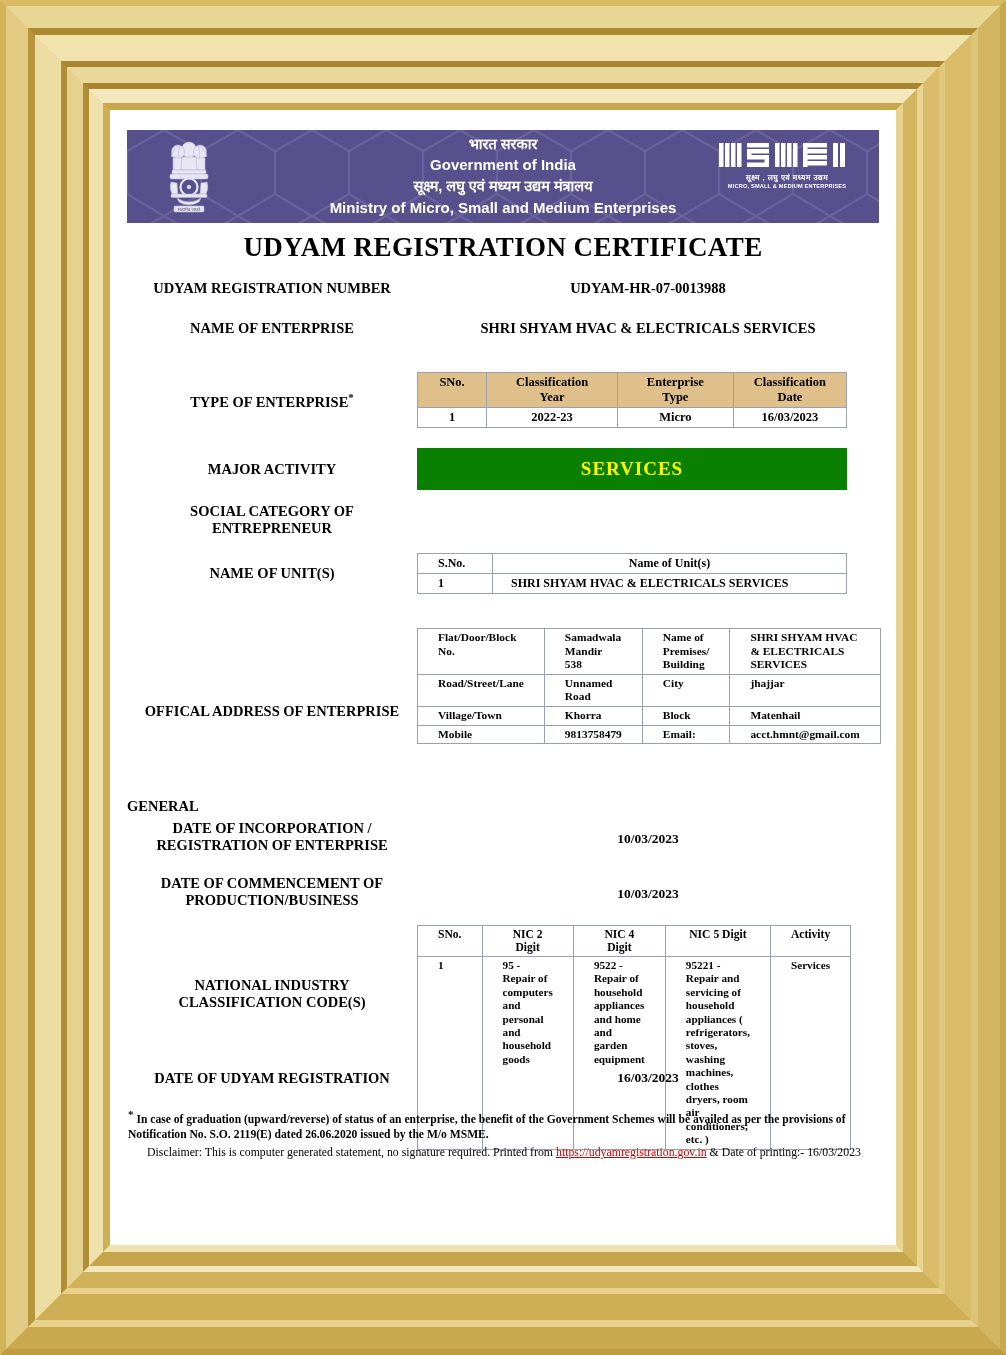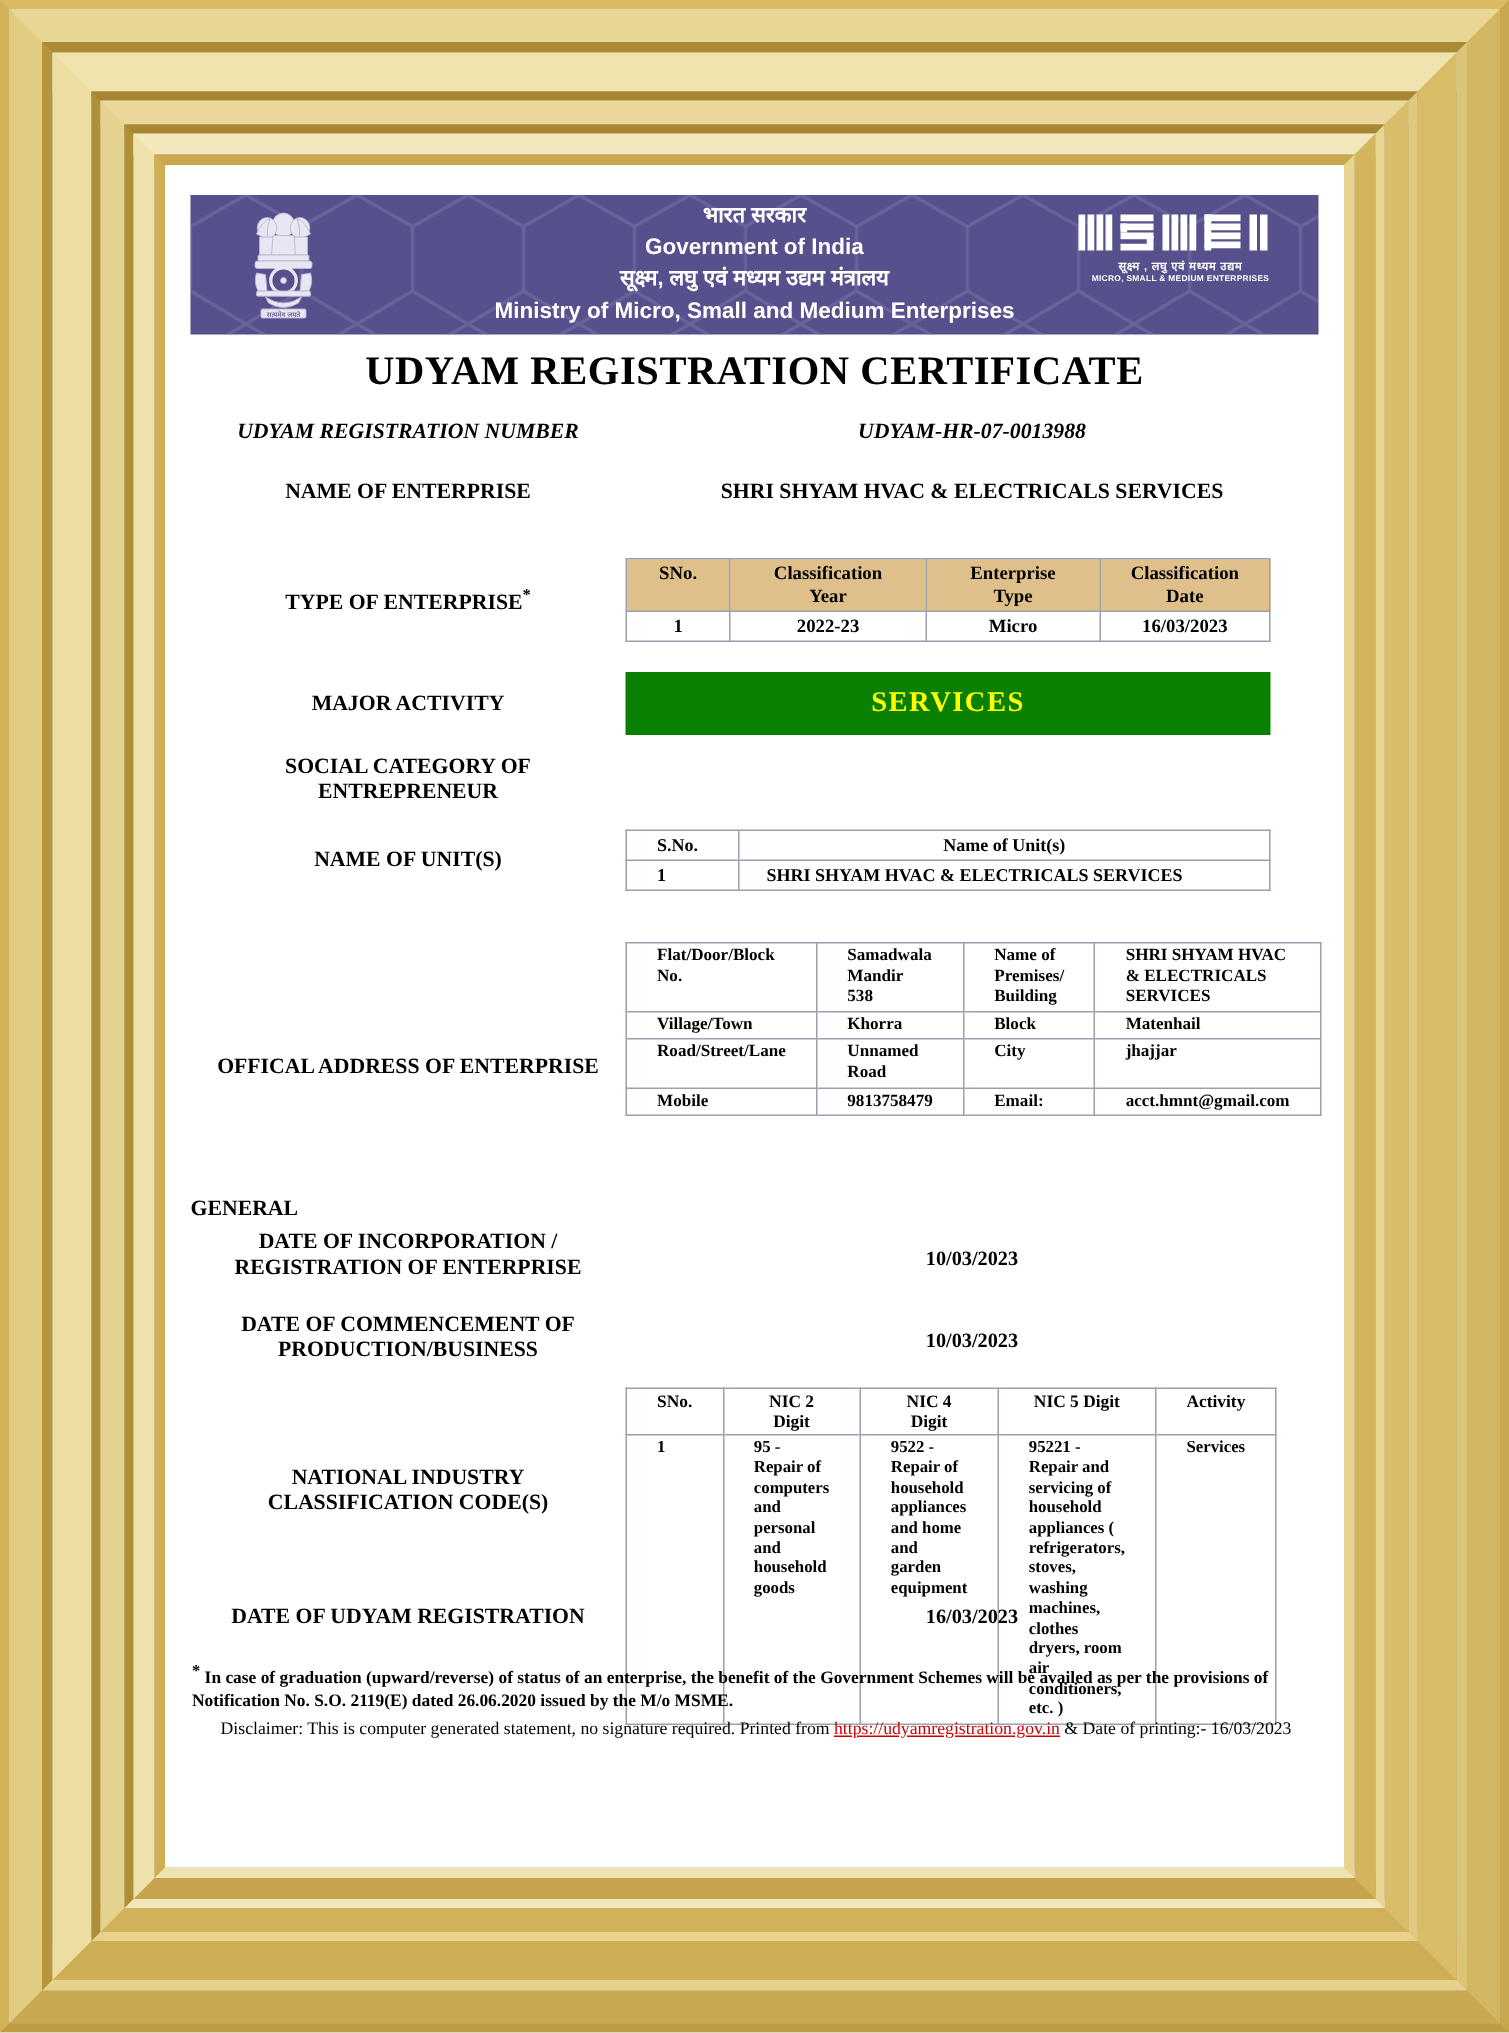--- a/index.html
+++ b/index.html
@@ -13,21 +13,21 @@
     font-family: "Liberation Serif", serif;
     overflow: hidden;
   }
 
   
   .frame-outer {
     position: relative;
     width: 1006px;
     height: 1355px;
     box-sizing: border-box;
-    background: #a3a3a3;
+    background: #f0abfc;
   }
 
   .gold-frame {
     position: absolute;
     left: 0; top: 0;
     width: 1006px;
     height: 1355px;
   }
 
   
@@ -399,21 +399,21 @@
             <rect x="123" y="3" width="5" height="24"></rect>
           </g>
         </svg>
         <div class="msme-sub1">सूक्ष्म , लघु एवं  मध्यम  उद्यम</div>
         <div class="msme-sub2">MICRO, SMALL &amp; MEDIUM ENTERPRISES</div>
       </div>
     </div>
 
     <div class="cert-title">UDYAM REGISTRATION CERTIFICATE</div>
 
-    <div class="row" style="top:170px;font-style:italic;">
+    <div class="row" style="top:170px;">
       <div class="lbl">UDYAM REGISTRATION NUMBER</div>
       <div class="val">UDYAM-HR-07-0013988</div>
     </div>
 
     <div class="row" style="top:210px;">
       <div class="lbl">NAME OF ENTERPRISE</div>
       <div class="val">SHRI SHYAM HVAC &amp; ELECTRICALS SERVICES</div>
     </div>
 
     <div class="row" style="top:262px; align-items:center;">
@@ -478,30 +478,30 @@
       <div class="val-left">
         <table class="t tbl-addr">
           <tbody>
               <tr>
             <td class="k1">Flat/Door/Block No.</td>
             <td class="v1">Samadwala Mandir 538</td>
             <td class="k2">Name of Premises/ Building</td>
             <td>SHRI SHYAM HVAC &amp; ELECTRICALS SERVICES</td>
           </tr>
           <tr>
+            <td class="k1">Road/Street/Lane</td>
+            <td class="v1">Unnamed Road</td>
+            <td class="k2">City</td>
+            <td>jhajjar</td>
+          </tr>
+          <tr>
             <td class="k1">Village/Town</td>
             <td class="v1">Khorra</td>
             <td class="k2">Block</td>
             <td>Matenhail</td>
-          </tr>
-          <tr>
-            <td class="k1">Road/Street/Lane</td>
-            <td class="v1">Unnamed Road</td>
-            <td class="k2">City</td>
-            <td>jhajjar</td>
           </tr>
           <tr>
             <td class="k1">Mobile</td>
             <td class="v1">9813758479</td>
             <td class="k2">Email:</td>
             <td>acct.hmnt@gmail.com</td>
           </tr>
         </tbody>
           </table>
       </div>

